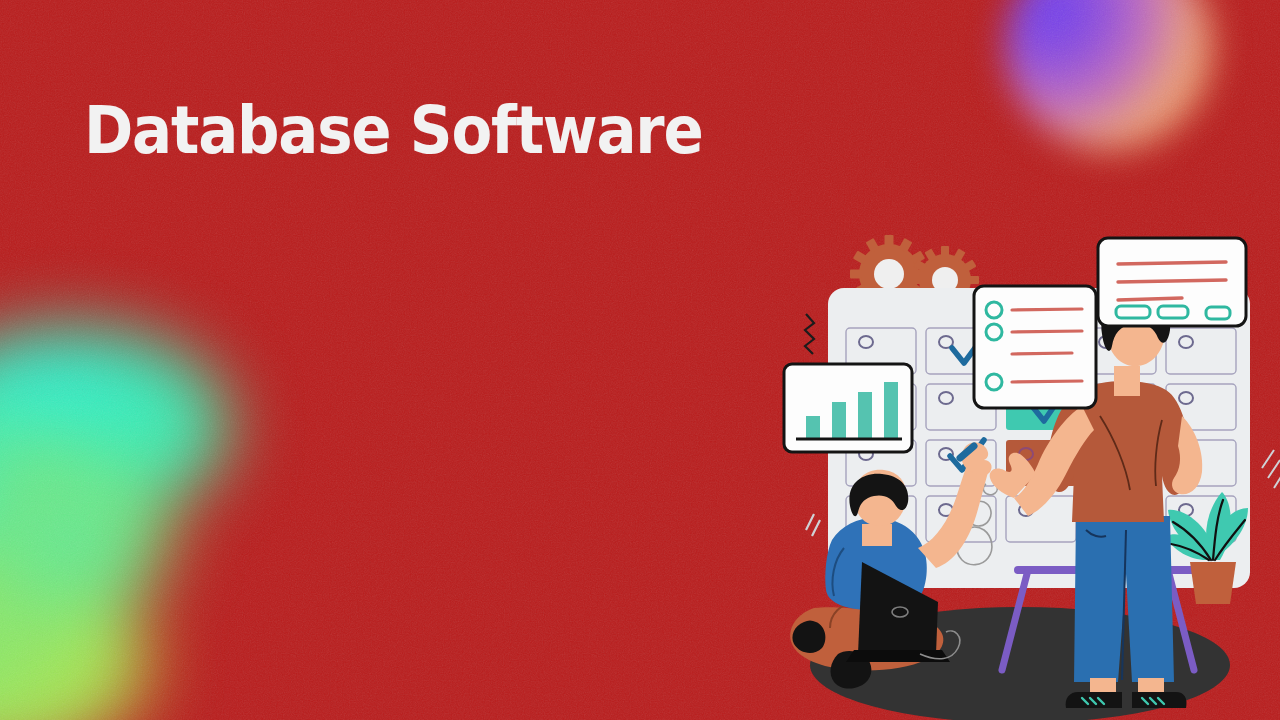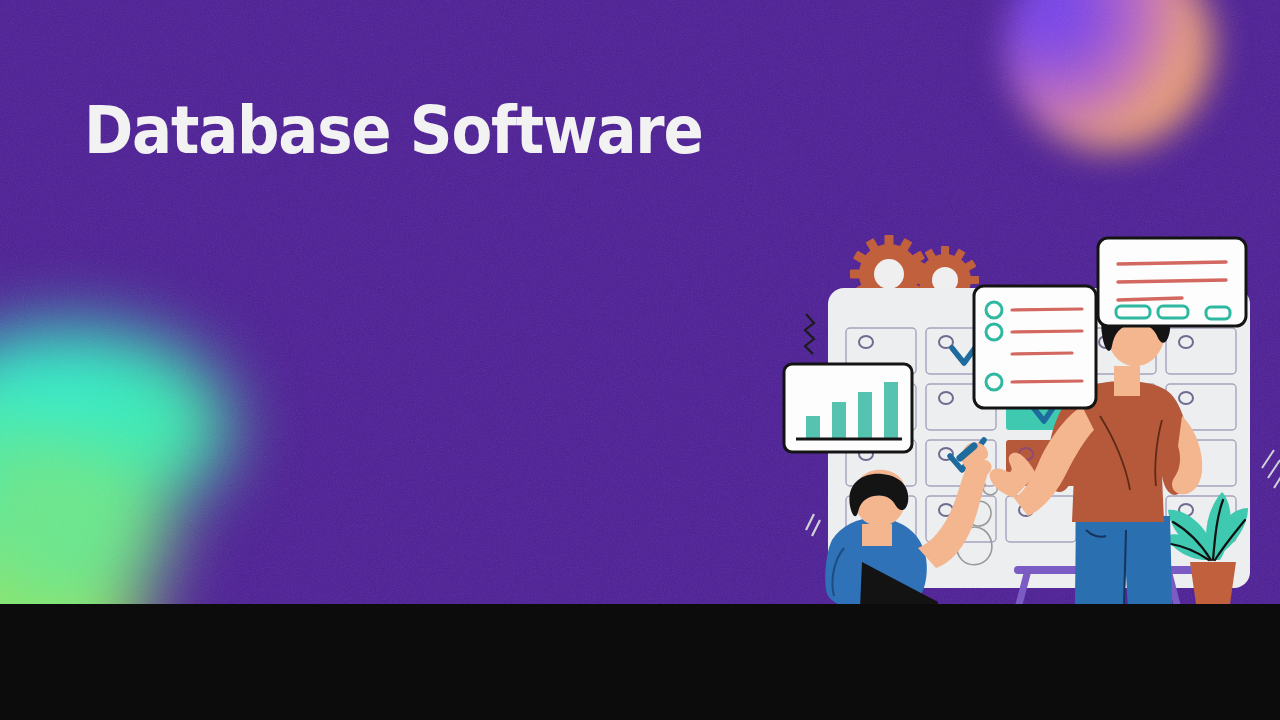--- a/index.html
+++ b/index.html
@@ -4,22 +4,22 @@
 <style>
   * { margin:0; padding:0; box-sizing:border-box; }
   html, body {
     width:1280px; height:720px;
     background:#0d0c0c;
     overflow:hidden;
     font-family:"Liberation Sans", sans-serif;
   }
   #stage {
     position:relative;
-    width:1280px; height:604px;
-    background:#4c1d95;
+    width:1280px; height:720px;
+    background:#b91c1c;
     overflow:hidden;
   }
 
   
   #noise {
     position:absolute; inset:0;
     opacity:.42;
     pointer-events:none;
     z-index:6;
   }

